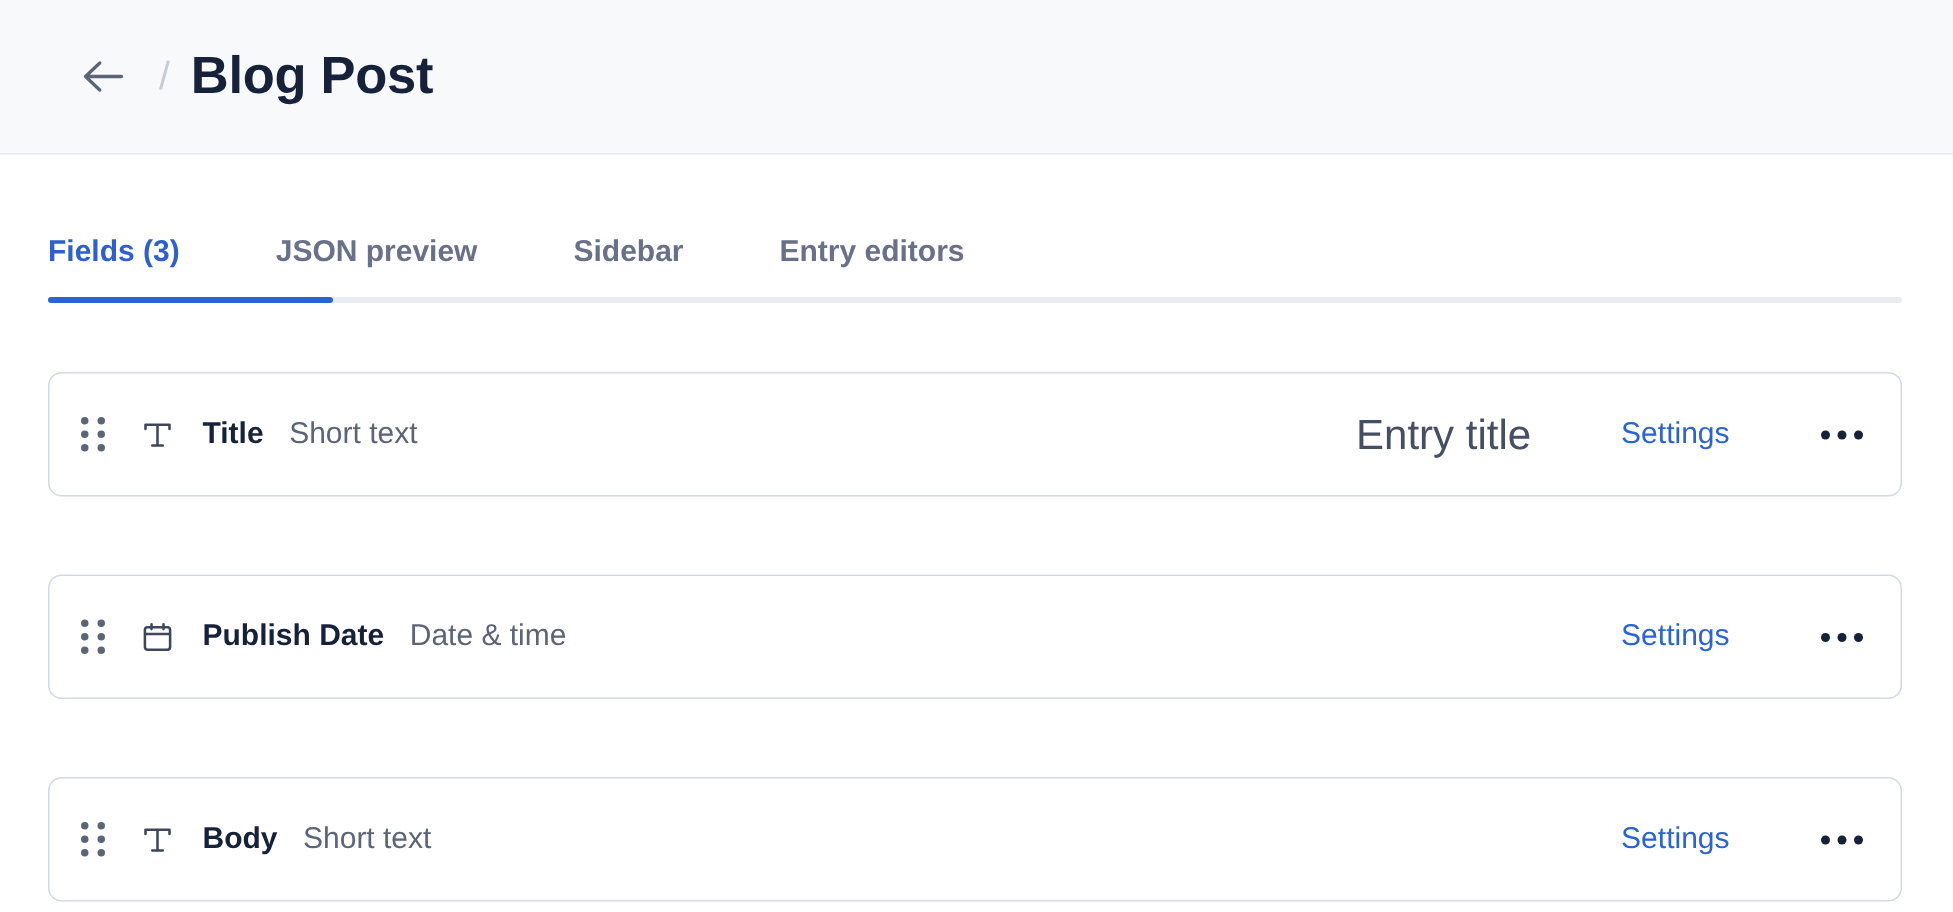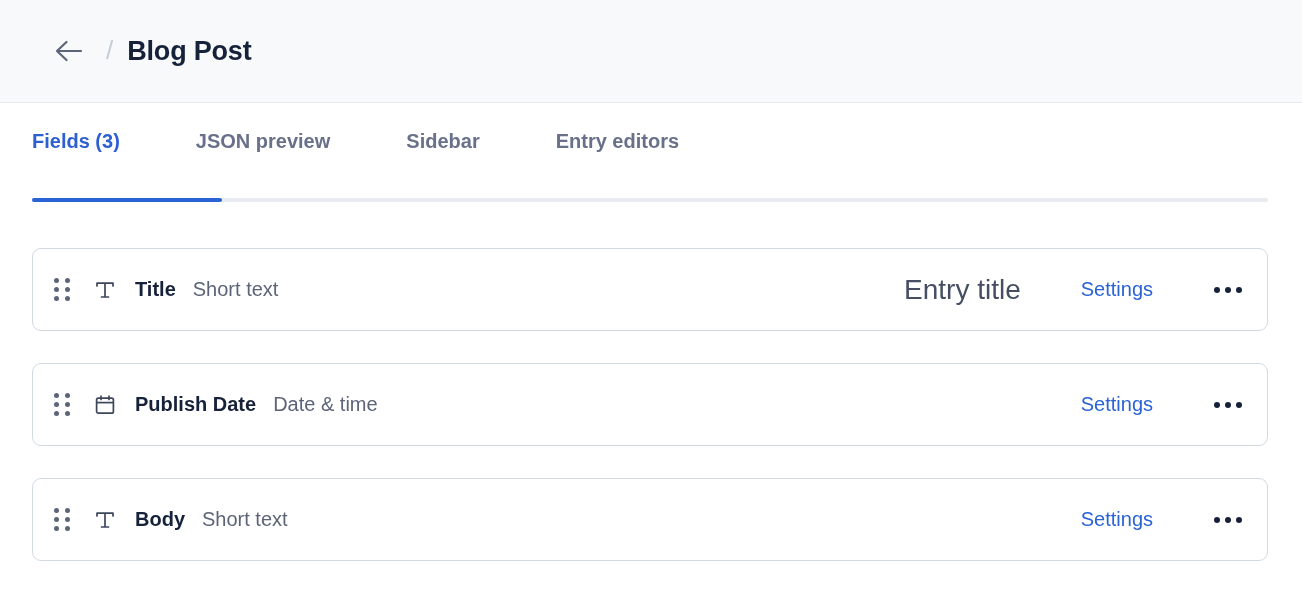--- a/index.html
+++ b/index.html
@@ -28,32 +28,33 @@
   .back-btn svg { display: block; }
   .bc-sep {
     color: #c7cdd6;
     font-size: 26px;
     font-weight: 300;
     margin: 0 14px 0 18px;
     line-height: 1;
     padding-bottom: 3px;
   }
   .page-title {
-    font-size: 27px;
+    font-size: 35px;
     font-weight: bold;
     color: #16213a;
     letter-spacing: -0.2px;
   }
 
   
   .tabs-wrap { position: relative; padding: 0 32px; }
   .tabs {
     display: flex;
+    align-items: flex-end;
     height: 99px;
-    gap: 16px;
+    gap: 4px;
   }
   .tab {
     font-size: 20px;
     font-weight: bold;
     color: #68708a;
     padding: 0 0 22px 0;
     margin-right: 60px;
     cursor: pointer;
     white-space: nowrap;
     background: none; border: none;
@@ -77,21 +78,21 @@
     height: 4px;
     background: #2a63d6;
     border-radius: 2px;
   }
 
   
   .fields {
     padding: 46px 34px 0 32px;
     display: flex;
     flex-direction: column;
-    gap: 32px;
+    gap: 52px;
   }
   .field-card {
     height: 83px;
     border: 1px solid #d3d9e2;
     border-radius: 9px;
     background: #ffffff;
     display: flex;
     align-items: center;
     padding: 0 22px 0 21px;
   }

